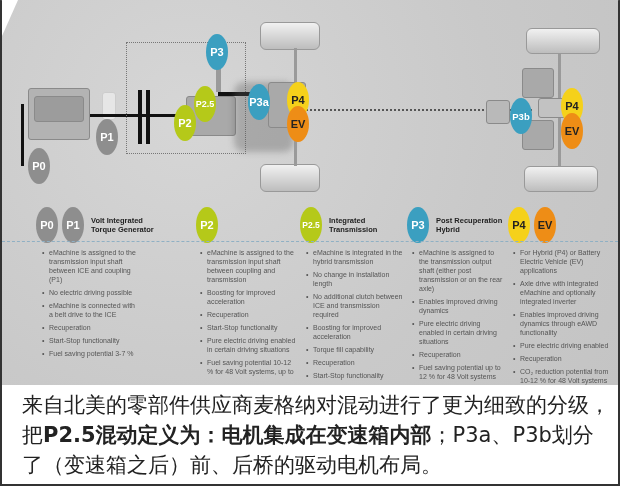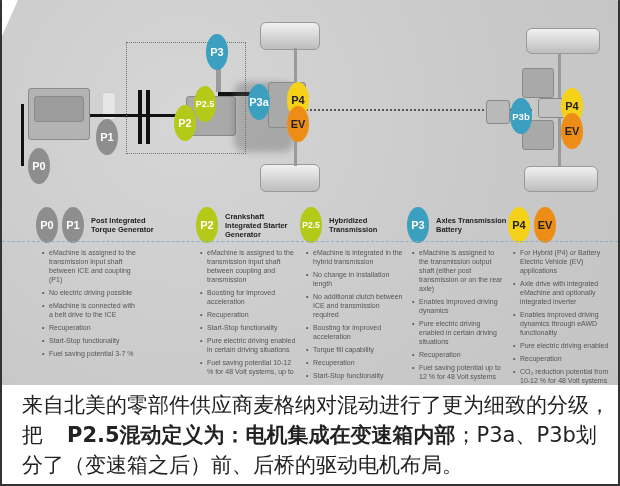--- a/index.html
+++ b/index.html
@@ -26,21 +26,21 @@
   .legend { position: absolute; top: 207px; display: flex; align-items: center; }
   .legend .badge { position: static; margin-right: 4px; }
   .legend-text { font-size: 7.5px; font-weight: bold; color: #222; line-height: 9px; margin-left: 3px; }
   .sep { position: absolute; left: 2px; top: 241px; width: 616px; border-top: 1px dashed #8fb0c4; }
   .col { position: absolute; top: 248px; font-size: 7px; color: #555; line-height: 9px; }
   .col ul { list-style: none; }
   .col li { position: relative; padding-left: 7px; margin-bottom: 4px; }
   .col li::before { content: "•"; position: absolute; left: 0; top: 0; color: #555; }
   .caption { position: absolute; left: 22px; top: 390px; width: 590px; font-family: "DejaVu Sans", sans-serif;
     font-size: 21px; line-height: 30px; color: #222; }
-  .caption b { font-weight: bold; margin-left: 24px; }
+  .caption b { font-weight: bold; }
 </style>
 </head>
 <body>
 
 <div class="frame"></div>
 
 <div class="diagram">
   <div class="corner"></div>
 
   <div class="part" style="left:26px;top:88px;width:62px;height:52px;background:#b3b3b3;"></div>
@@ -84,44 +84,39 @@
   <div class="badge b-yellow" style="left:285px;top:82px;">P4</div>
   <div class="badge b-orange" style="left:285px;top:106px;">EV</div>
   <div class="badge b-blue" style="left:508px;top:98px;font-size:9.5px;">P3b</div>
   <div class="badge b-yellow" style="left:559px;top:88px;">P4</div>
   <div class="badge b-orange" style="left:559px;top:113px;">EV</div>
 
   <div class="legend" style="left:34px;">
     <div class="badge b-grey">P0</div>
     <div class="badge b-grey">P1</div>
     <div class="legend-text">
-      <div>Post Integrated</div>
+      <div>Volt Integrated</div>
       <div>Torque Generator</div>
     </div>
   </div>
   <div class="legend" style="left:194px;">
     <div class="badge b-lime">P2</div>
-    <div class="legend-text">
-      <div>Crankshaft</div>
-      <div>Integrated Starter</div>
-      <div>Generator</div>
-    </div>
   </div>
   <div class="legend" style="left:298px;">
     <div class="badge b-lime" style="font-size:8.5px;">P2.5</div>
     <div class="legend-text">
-      <div>Hybridized</div>
+      <div>Integrated</div>
       <div>Transmission</div>
     </div>
   </div>
   <div class="legend" style="left:405px;">
     <div class="badge b-blue">P3</div>
     <div class="legend-text">
-      <div>Axles Transmission</div>
-      <div>Battery</div>
+      <div>Post Recuperation</div>
+      <div>Hybrid</div>
     </div>
   </div>
   <div class="legend" style="left:506px;">
     <div class="badge b-yellow">P4</div>
     <div class="badge b-orange">EV</div>
   </div>
 
   <div class="col" style="left:40px;width:98px;">
     <ul>
       <li>eMachine is assigned to the transmission input shaft between ICE and coupling (P1)</li>

